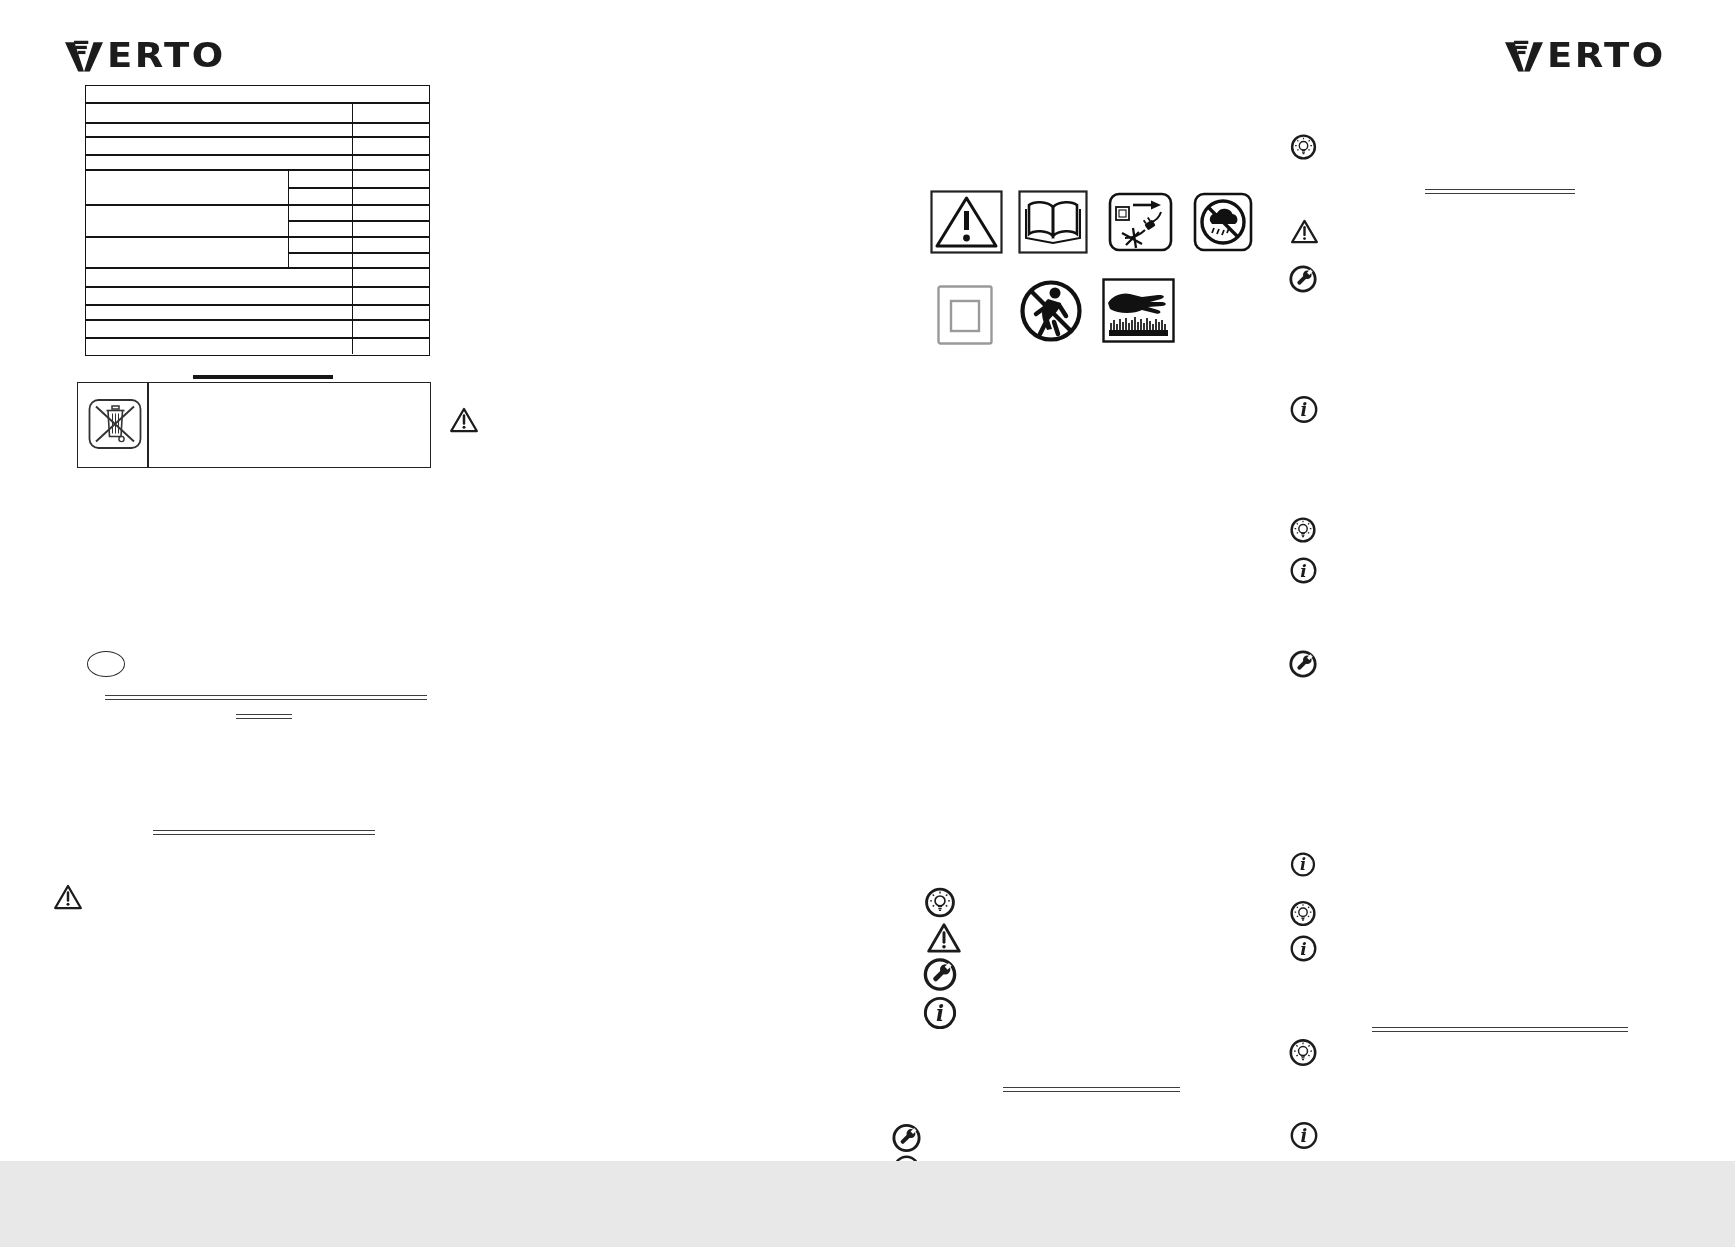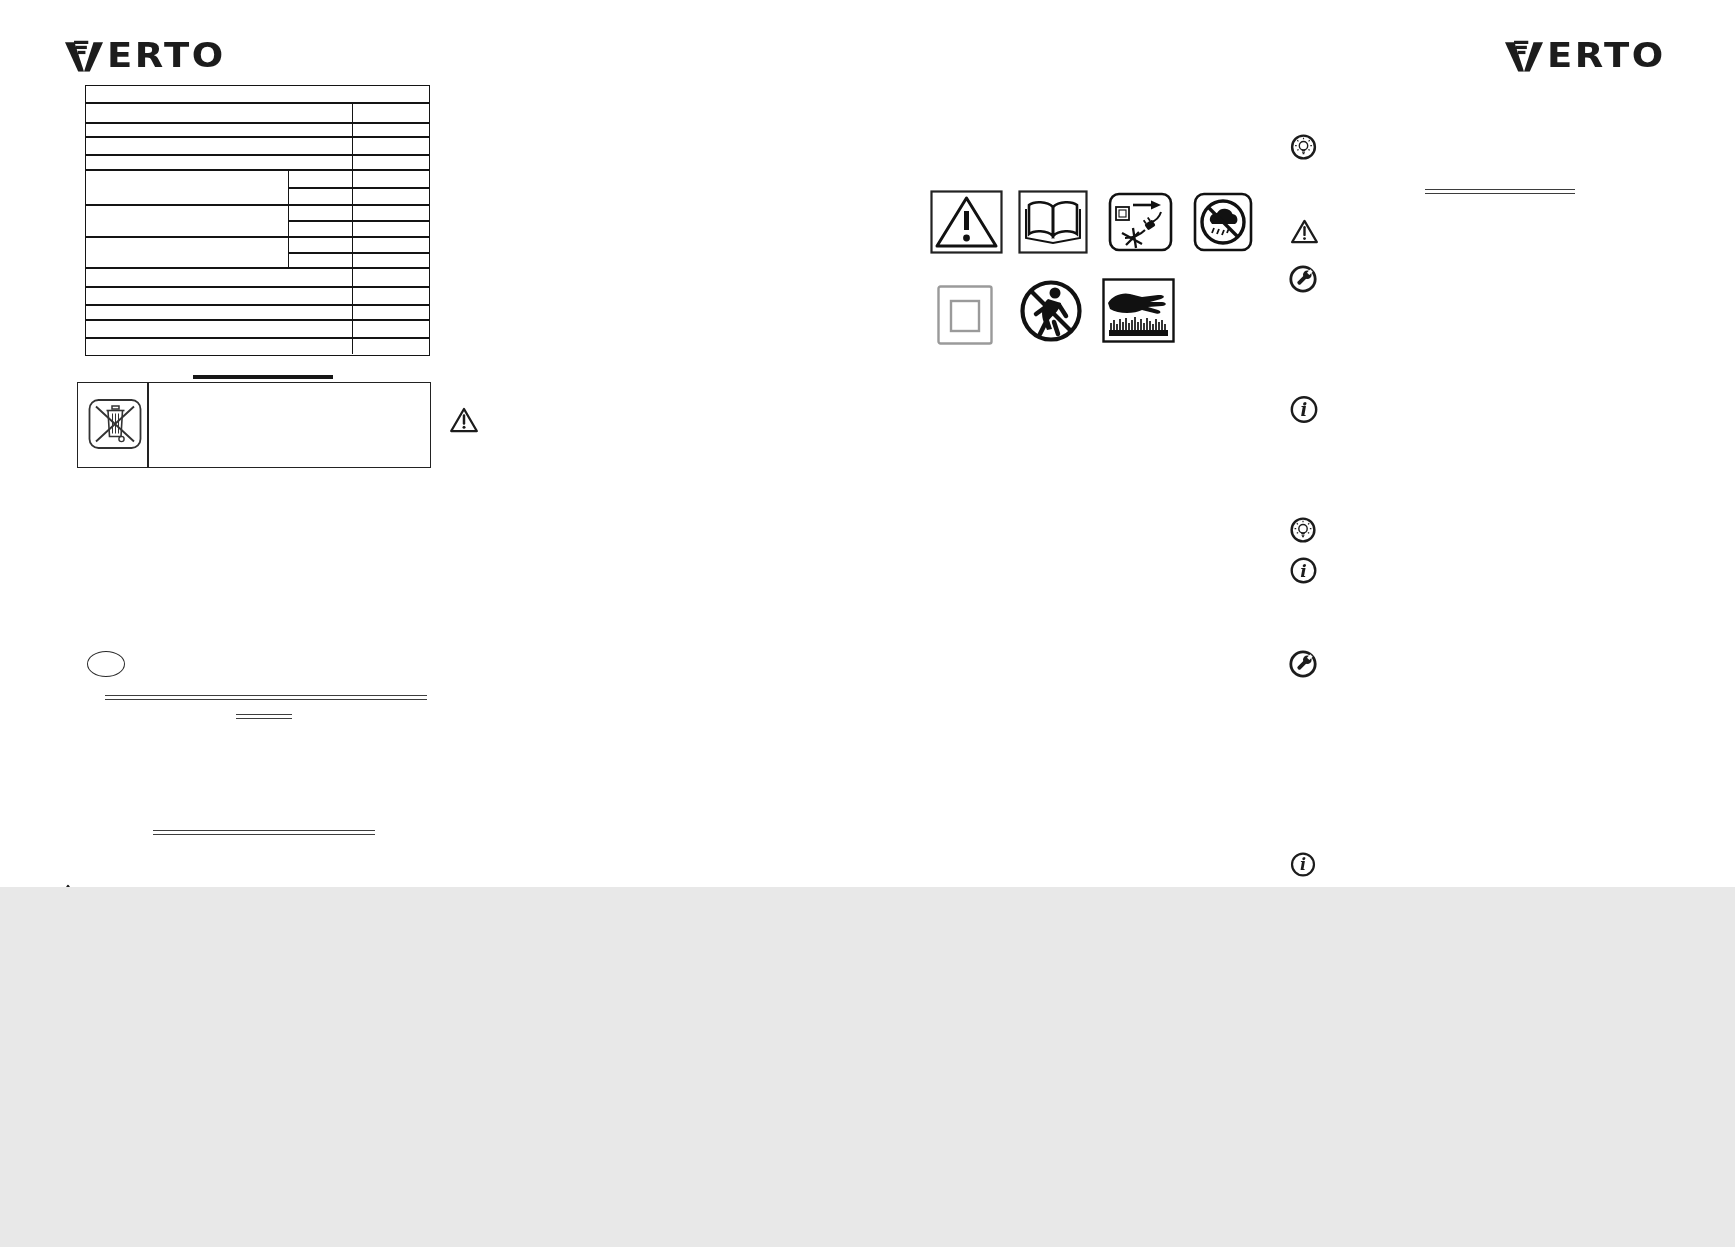--- a/index.html
+++ b/index.html
@@ -1,16 +1,16 @@
 <!DOCTYPE html>
 <html><head>
 <meta charset="utf-8">
 <style>
   html,body{margin:0;padding:0;background:#e8e8e8;}
-  .page{position:relative;width:1735px;height:887px;background:#ffffff;overflow:hidden;
+  .page{position:relative;width:1735px;height:1161px;background:#ffffff;overflow:hidden;
         font-family:"DejaVu Sans","Liberation Sans",sans-serif;color:#1c1c1c;}
   
   .logo{position:absolute;display:flex;align-items:flex-start;gap:4px;height:34px;}
   .logo .wordmark{font-weight:900;font-size:37px;line-height:33px;letter-spacing:2.5px;color:#1c1c1c;
         font-family:"DejaVu Sans","Liberation Sans",sans-serif;transform:scaleY(0.92);}
   
   .spec-table{position:absolute;left:85px;top:85px;width:345px;height:271px;border:1.6px solid #141414;box-sizing:border-box;}
   .hl,.vl{position:absolute;background:#141414;}
   .hl{height:1.4px;left:0;right:0;}
   .vl{width:1.4px;}

